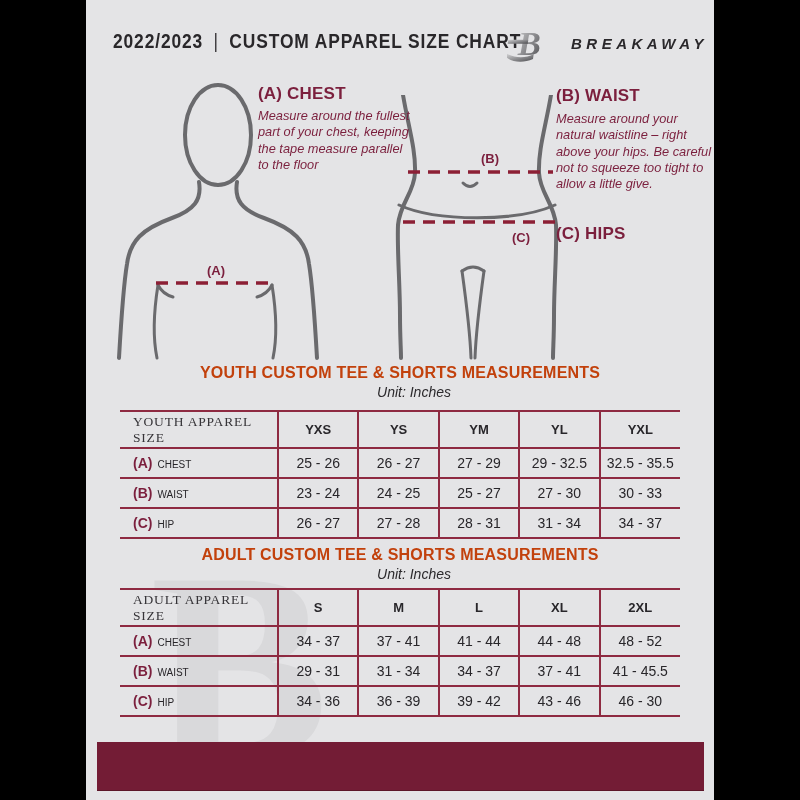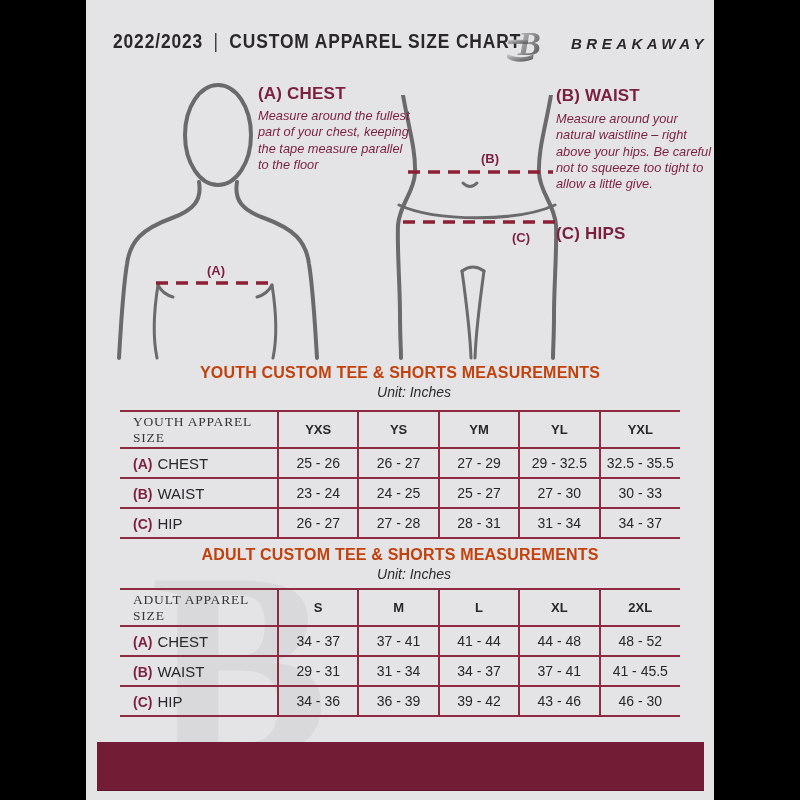--- a/index.html
+++ b/index.html
@@ -37,21 +37,21 @@
     z-index:2;border-top:2px solid #8e2a41;border-bottom:2px solid #8e2a41;background:transparent;}
   table.size-table col.c0{width:158px;}
   table.size-table col.c{width:80.4px;}
   table.size-table tr{height:30px;border-top:2px solid #8e2a41;}
   table.size-table tr.head{height:37px;border-top:none;}
   table.size-table td{border-left:2px solid #8e2a41;text-align:center;font-size:14px;color:#28262a;
     vertical-align:middle;padding:0;}
   table.size-table td:first-child{border-left:none;text-align:left;padding-left:13px;}
   table.size-table tr.head td{font-size:13px;font-weight:bold;}
   table.size-table tr.head td:first-child{font-size:13.5px;font-weight:normal;color:#363438;letter-spacing:.8px;font-family:Liberation Serif, serif;}
-  .row-label{font-size:15px;color:#28262a;}
+  .row-label{font-size:10px;color:#28262a;}
   .row-marker{font-weight:bold;color:#7b1f3d;margin-right:5px;}
 
   
   .watermark{position:absolute;left:28px;top:548px;z-index:1;}
   .footer-bar{position:absolute;left:11px;top:742px;width:607px;height:48px;background:#731c35;
     border-bottom:1px solid #5c1629;z-index:3;}
 </style>
 </head>
 <body>
 

